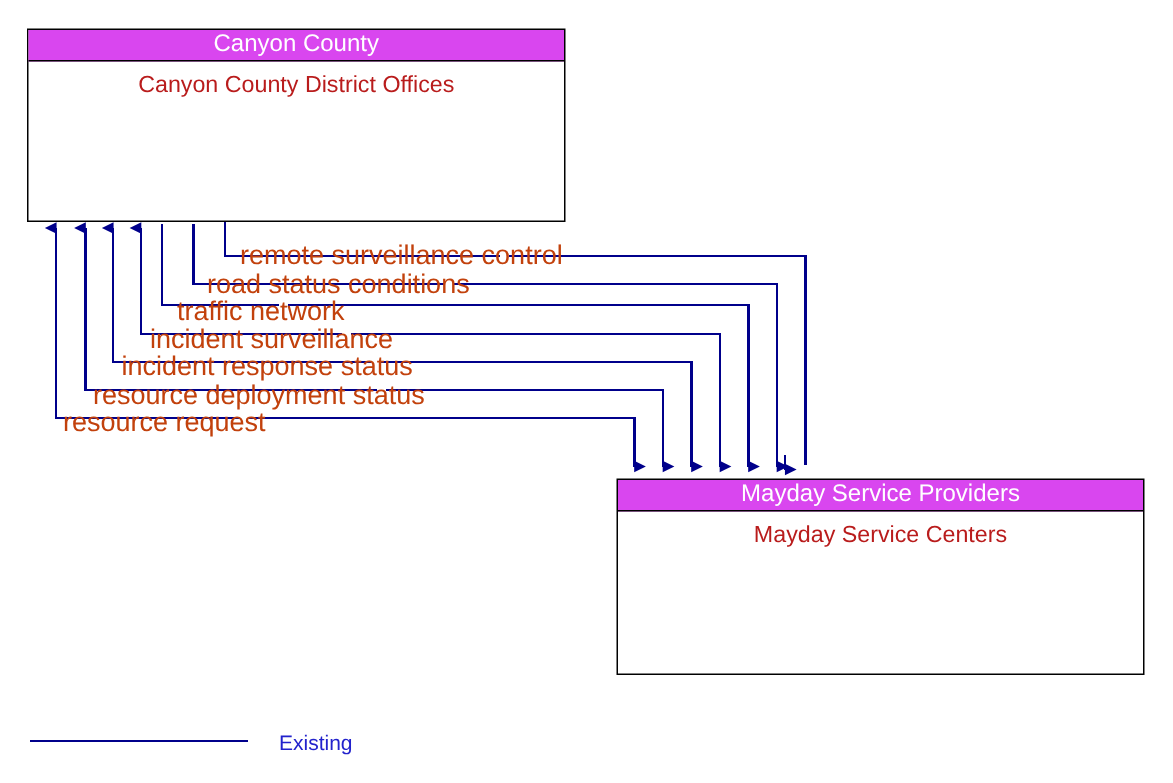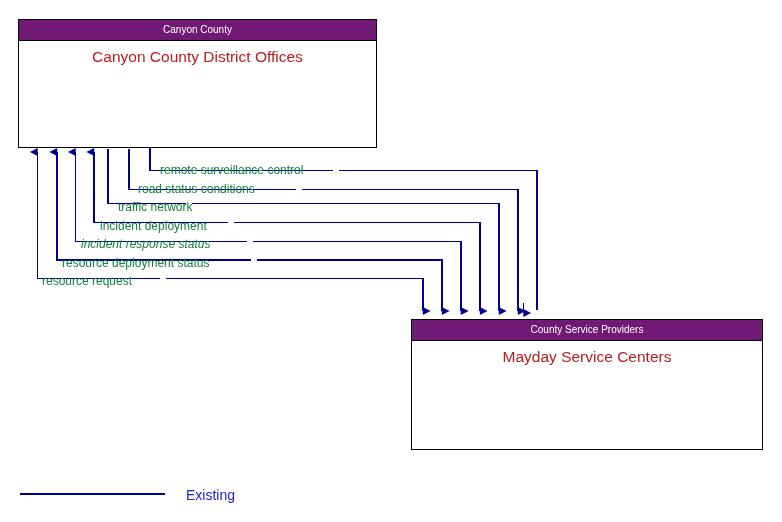--- a/index.html
+++ b/index.html
@@ -20,44 +20,44 @@
     width: 782px;
     height: 522px;
   }
   .node {
     position: absolute;
     border: 1px solid #000000;
     background: #ffffff;
     box-sizing: border-box;
   }
   .node-header {
-    background: #701a75;
+    background: #d946ef;
     color: #ffffff;
-    font-size: 10px;
+    font-size: 16px;
     line-height: 20px;
     height: 21px;
     text-align: center;
     border-bottom: 1px solid #000000;
     box-sizing: border-box;
     white-space: nowrap;
     overflow: hidden;
   }
   .node-body {
     color: #b91c1c;
     font-size: 15.5px;
     line-height: 19px;
     text-align: center;
     padding-top: 6px;
     white-space: nowrap;
     overflow: hidden;
   }
   .flow-label {
     position: absolute;
-    color: #15803d;
-    font-size: 12px;
+    color: #c2410c;
+    font-size: 18px;
     line-height: 14px;
     white-space: nowrap;
   }
   .legend-label {
     position: absolute;
     color: #2222cc;
     font-size: 14px;
     line-height: 16px;
     white-space: nowrap;
   }
@@ -143,31 +143,31 @@
     <path d="M20,494 L165,494"></path>
   </g>
 </svg>
 
 <div class="node" id="node-canyon-county" style="left:18px; top:19px; width:359px; height:129px;">
   <div class="node-header">Canyon County</div>
   <div class="node-body">Canyon County District Offices</div>
 </div>
 
 <div class="node" id="node-mayday" style="left:411px; top:319px; width:352px; height:131px;">
-  <div class="node-header">County Service Providers</div>
+  <div class="node-header">Mayday Service Providers</div>
   <div class="node-body">Mayday Service Centers</div>
 </div>
 
 <div class="flow-label" style="left:160px; top:163px;">remote surveillance control</div>
 
 <div class="flow-label" style="left:138px; top:182px;">road status conditions</div>
 
 <div class="flow-label" style="left:118px; top:200px;">traffic network</div>
 
-<div class="flow-label" style="left:100px; top:219px;">incident deployment</div>
+<div class="flow-label" style="left:100px; top:219px;">incident surveillance</div>
 
-<div class="flow-label" style="left:81px; top:237px;font-style:italic;">incident response status</div>
+<div class="flow-label" style="left:81px; top:237px;">incident response status</div>
 
 <div class="flow-label" style="left:62px; top:256px;">resource deployment status</div>
 
 <div class="flow-label" style="left:42px; top:274px;">resource request</div>
 
 <div class="legend-label" style="left:186px; top:487px;">Existing</div>
 
 </body></html>

